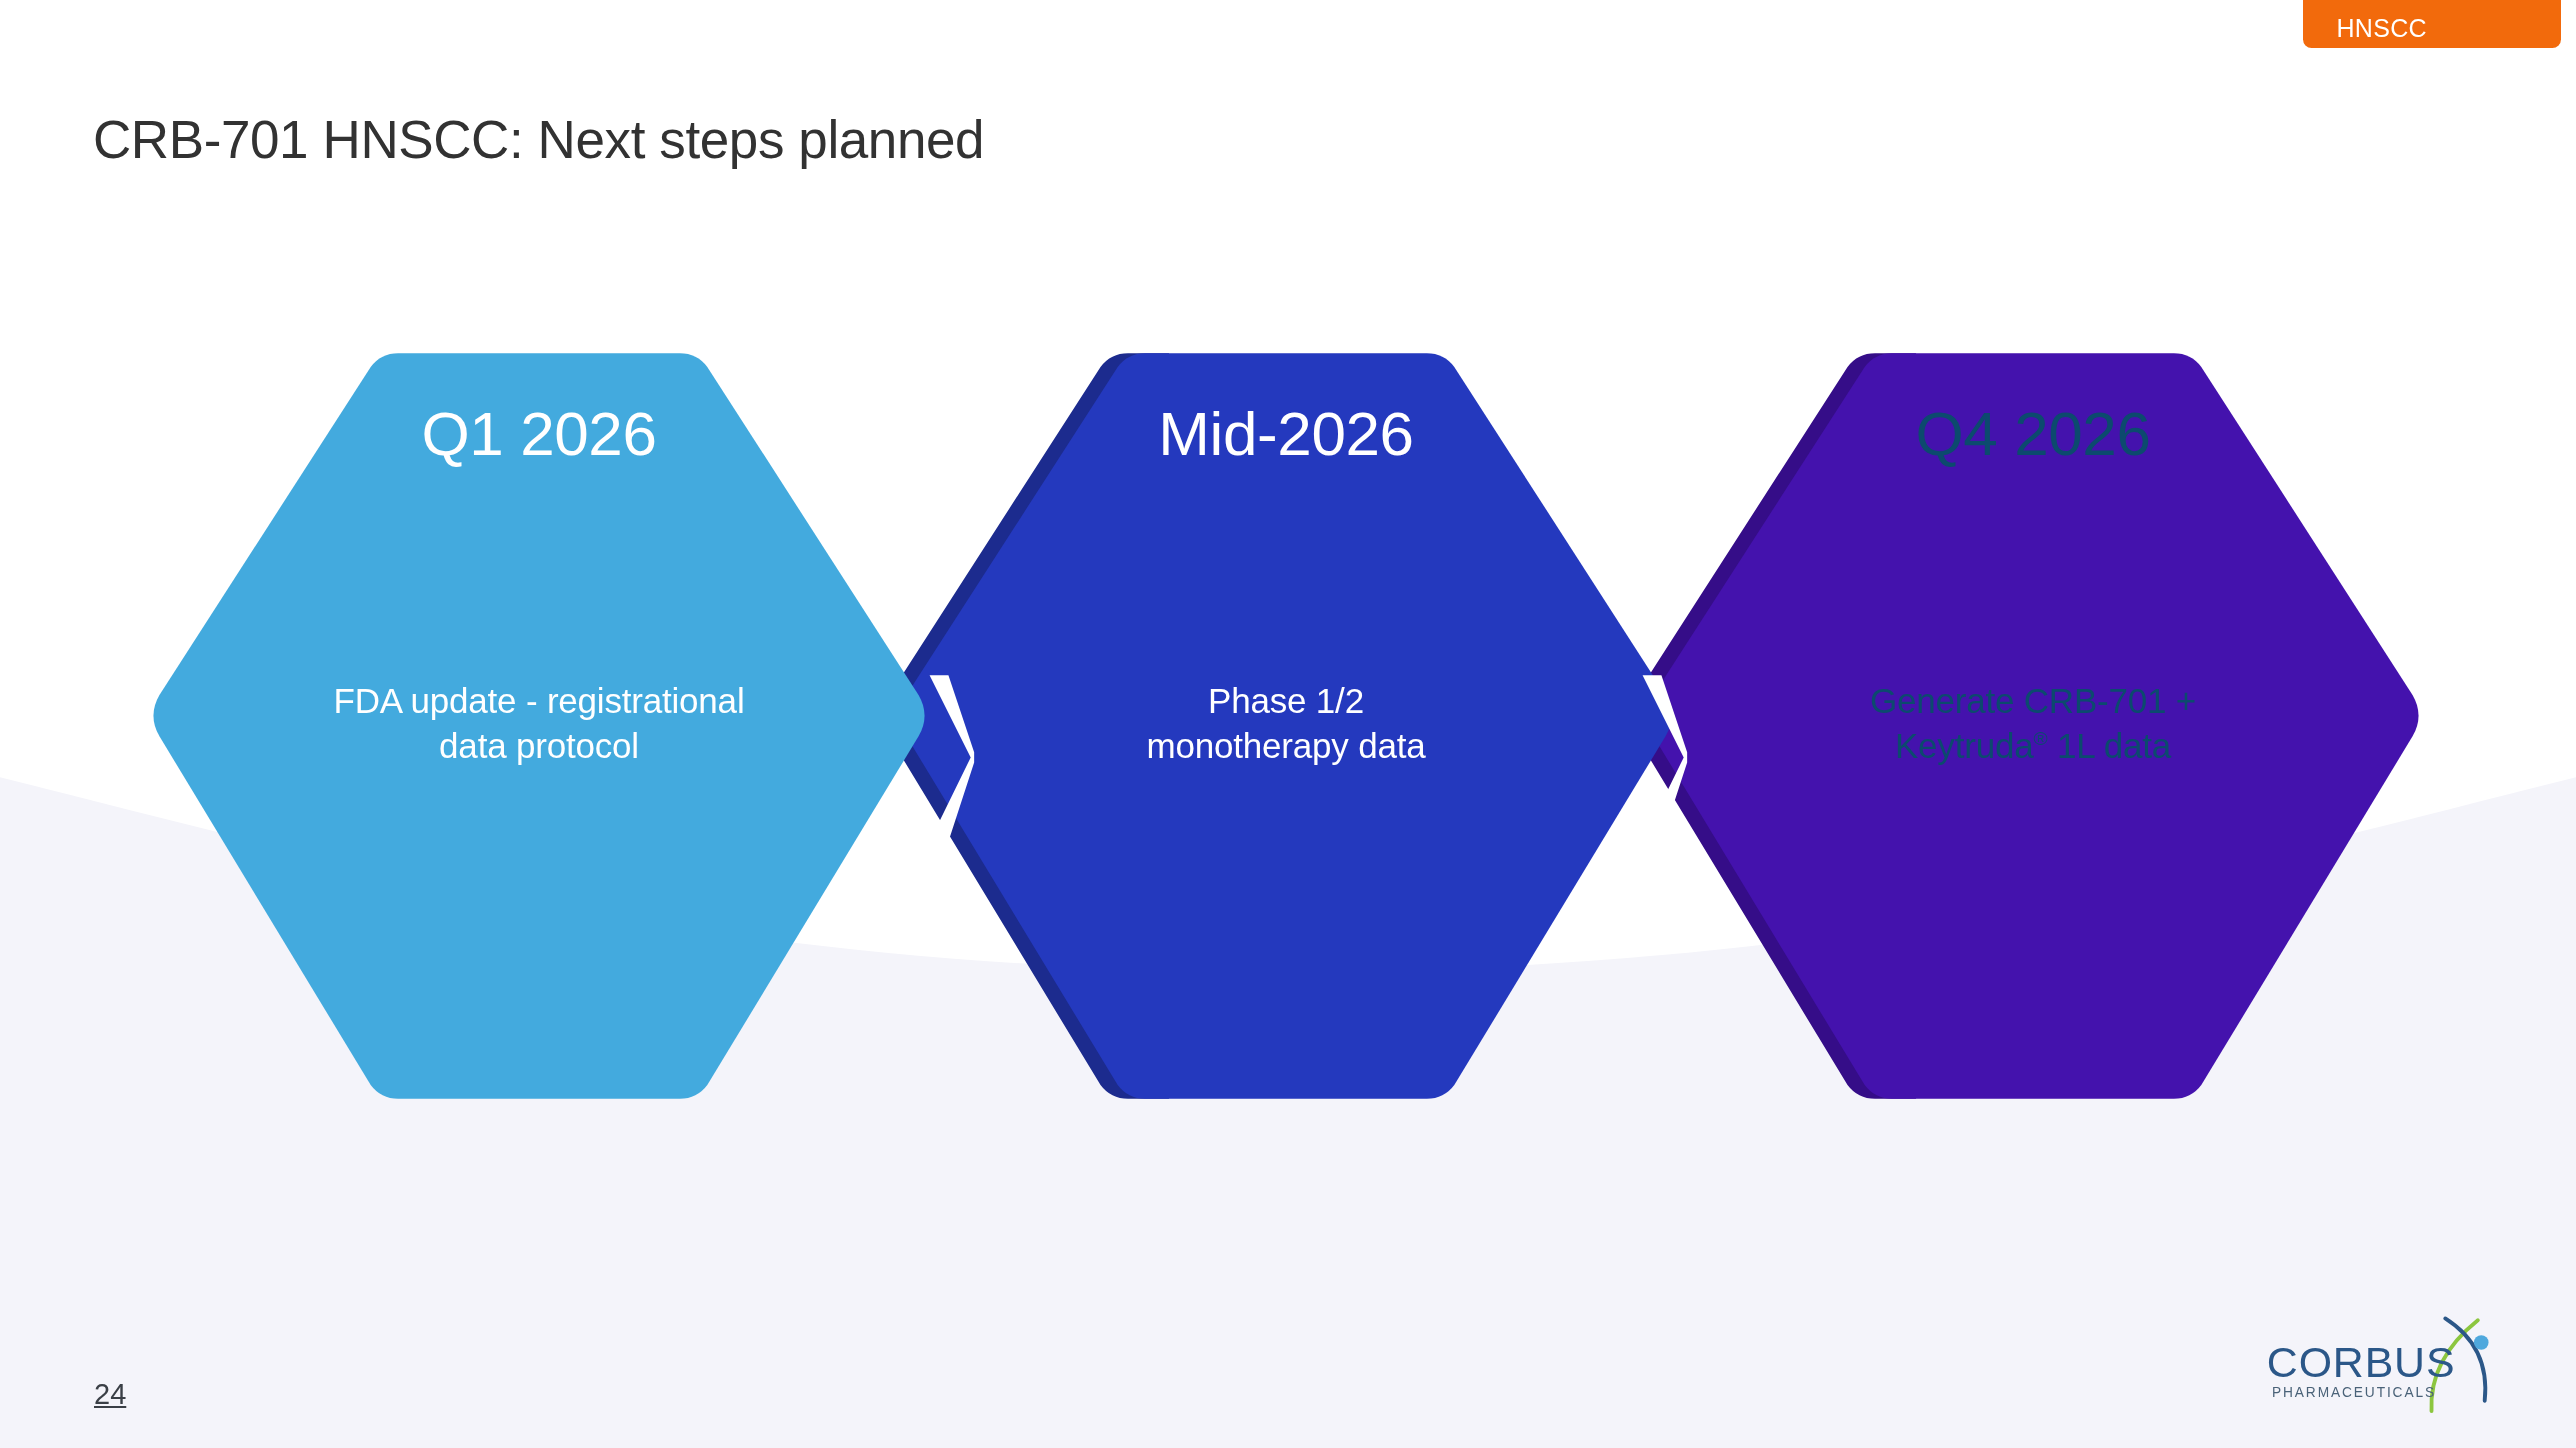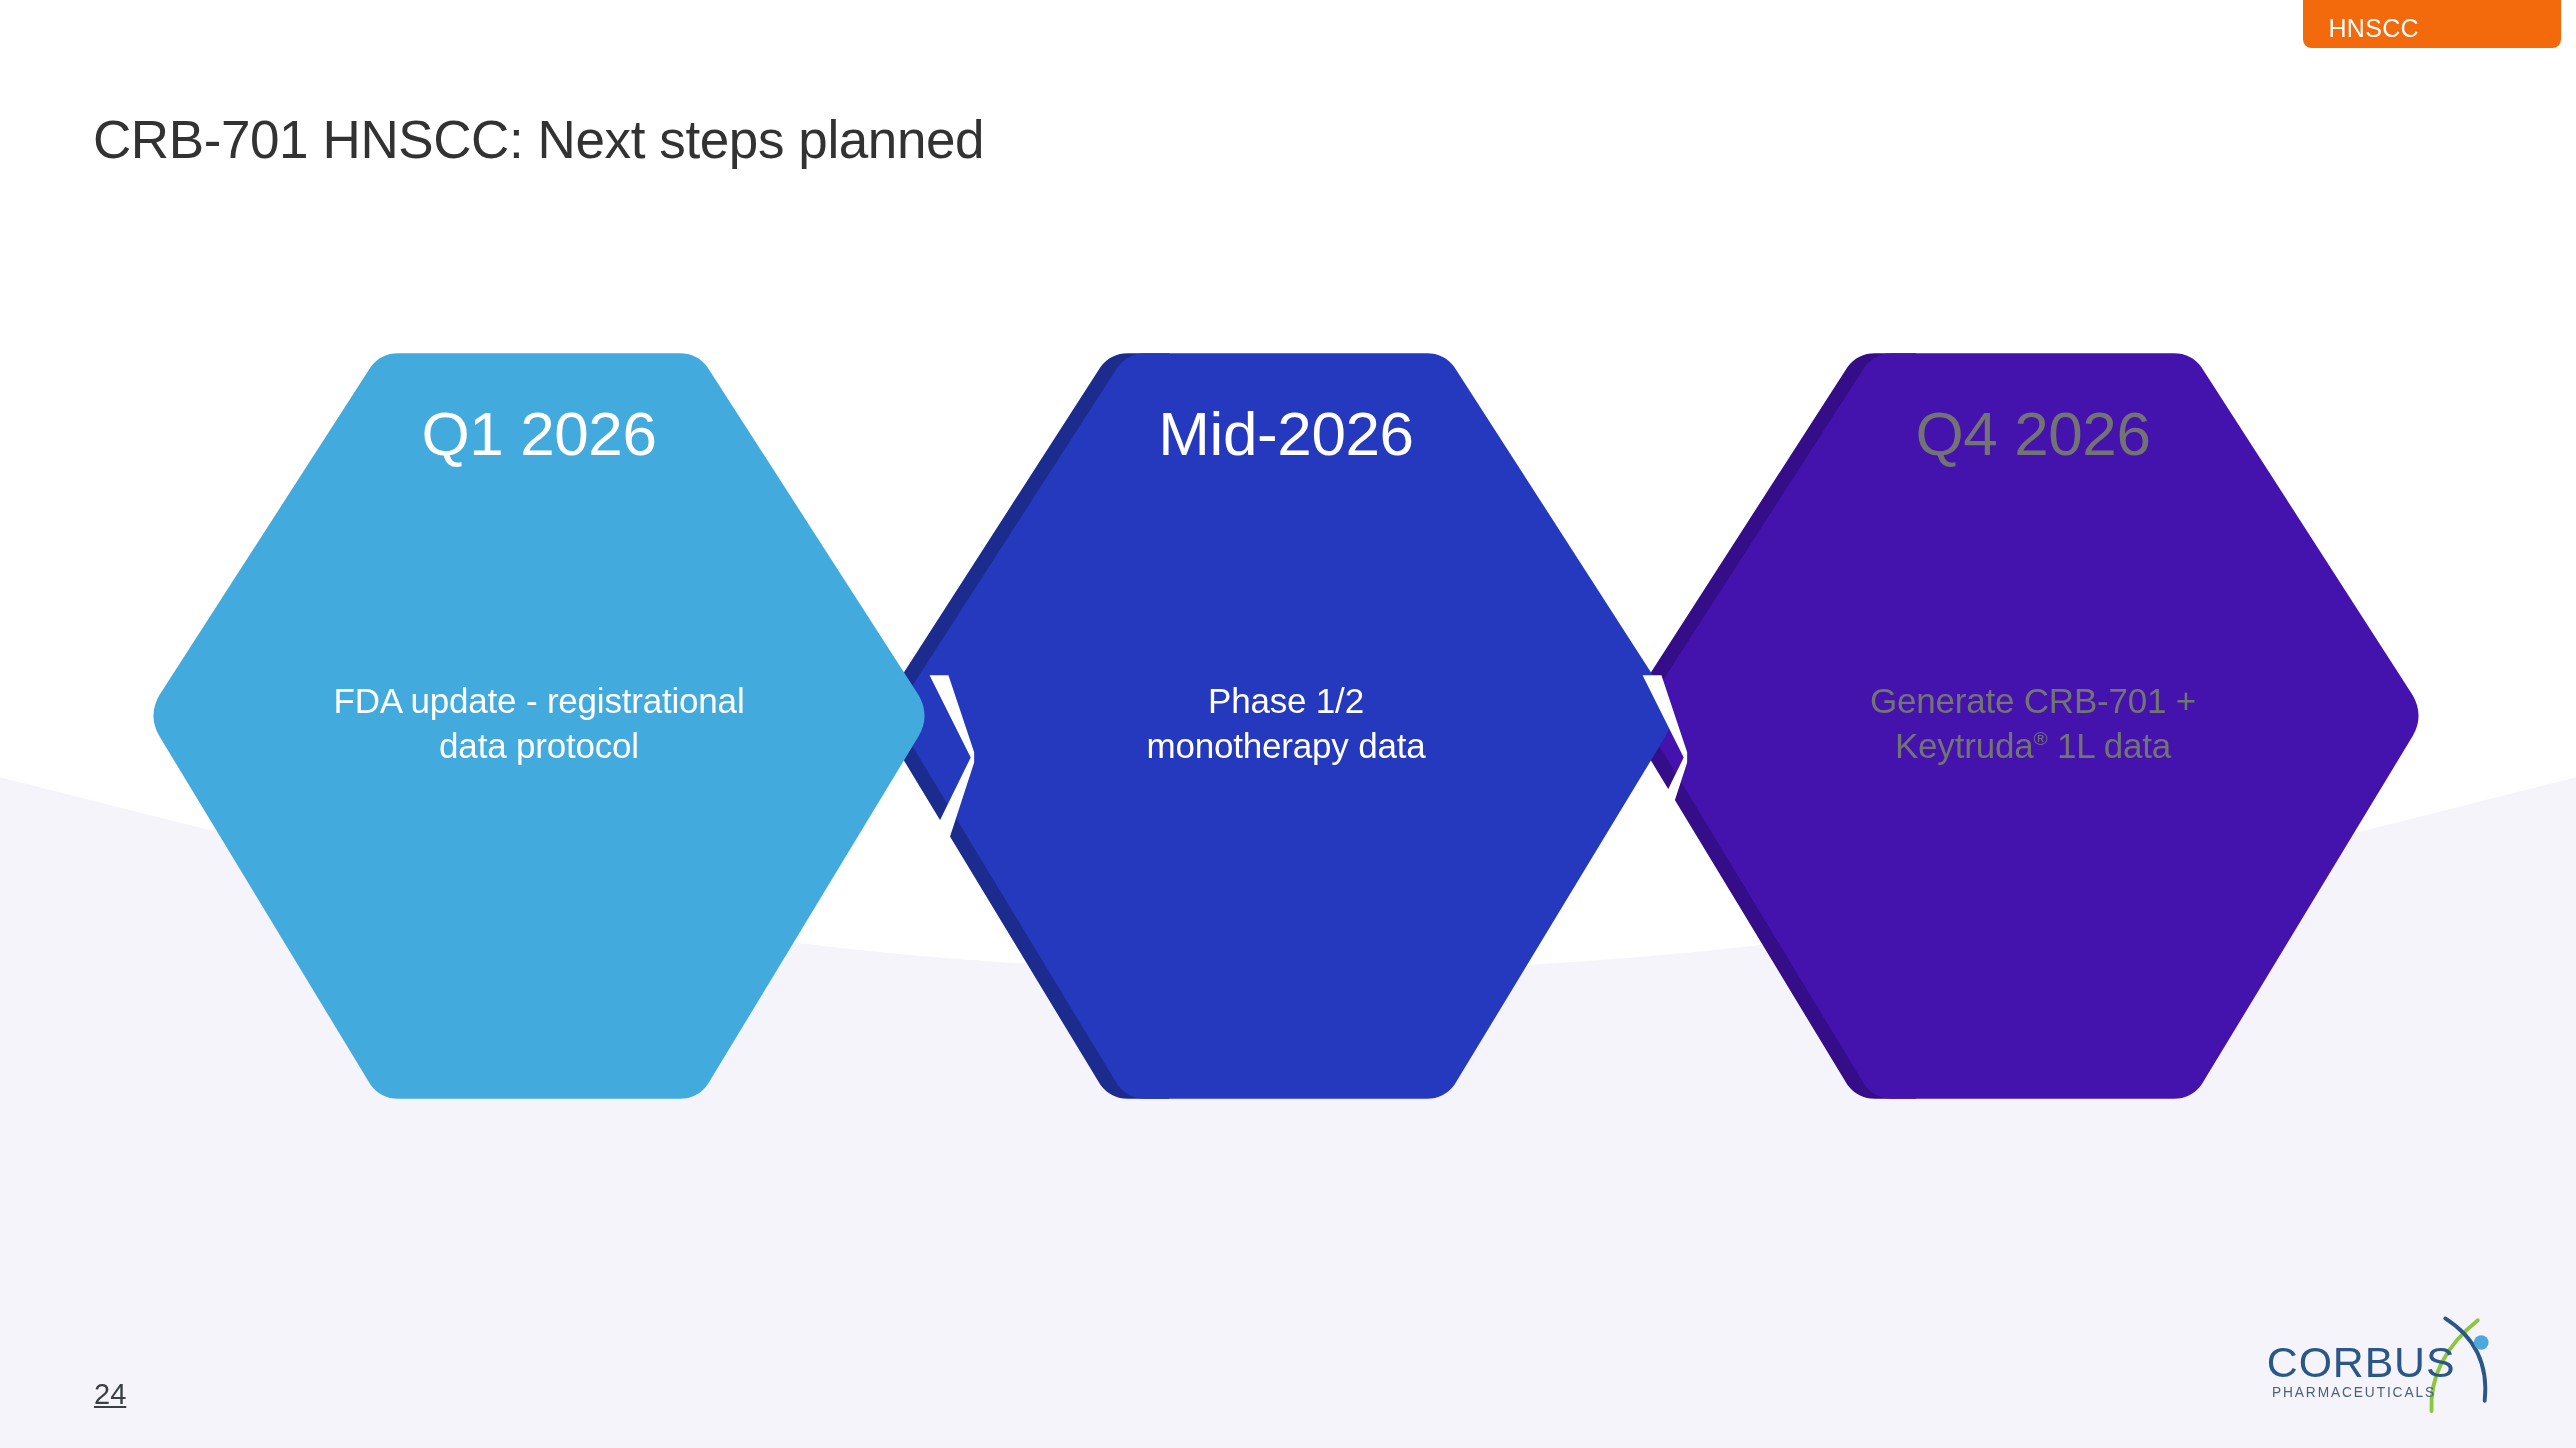--- a/index.html
+++ b/index.html
@@ -41,20 +41,21 @@
     align-items: flex-end;
     justify-content: flex-start;
     box-sizing: border-box;
     padding: 0 0 6.9px 26px;
   }
   .cat-tab span {
     color: #ffffff;
     font-size: 25px;
     letter-spacing: 0.3px;
     line-height: 1;
+    margin-left: 8px;
   }
 
   
   .slide-title {
     position: absolute;
     left: 93px;
     top: 65px;
     font-size: 53px;
     color: #323232;
     letter-spacing: -0.4px;
@@ -199,21 +200,21 @@
       </div>
     </div>
 
     <div class="hex" id="hex-2">
       <svg class="hex-shape" viewBox="0 0 920 880" preserveAspectRatio="none">
         <path id="hexshadow-2" d="M276,6 Q256,6 244,22 L-2,404 Q-16,428 -2,452 L244,858 Q256,874 276,874
                  L324,874 L78,452 Q64,428 78,404 L324,6 Z" fill="#350D88"></path>
         <path id="hexpath-2" d="M296,6 Q276,6 264,22 L18,404 Q4,428 18,452 L264,858 Q276,874 296,874
                  L624,874 Q644,874 656,858 L902,452 Q916,428 902,404 L656,22 Q644,6 624,6 Z" fill="#4412AD"></path>
       </svg>
-      <div class="hex-text" style="color: #737373;">
+      <div class="hex-text" style="color: #0c4a6e;">
         <div class="hex-period">Q4 2026</div>
         <div class="hex-desc">
           <span>Generate CRB-701 +</span><br>
           <span>Keytruda</span><sup>®</sup><span> 1L data</span>
         </div>
       </div>
     </div>
   </div>
 
   <svg class="chevron" id="chev-0" viewBox="0 0 70 210">

